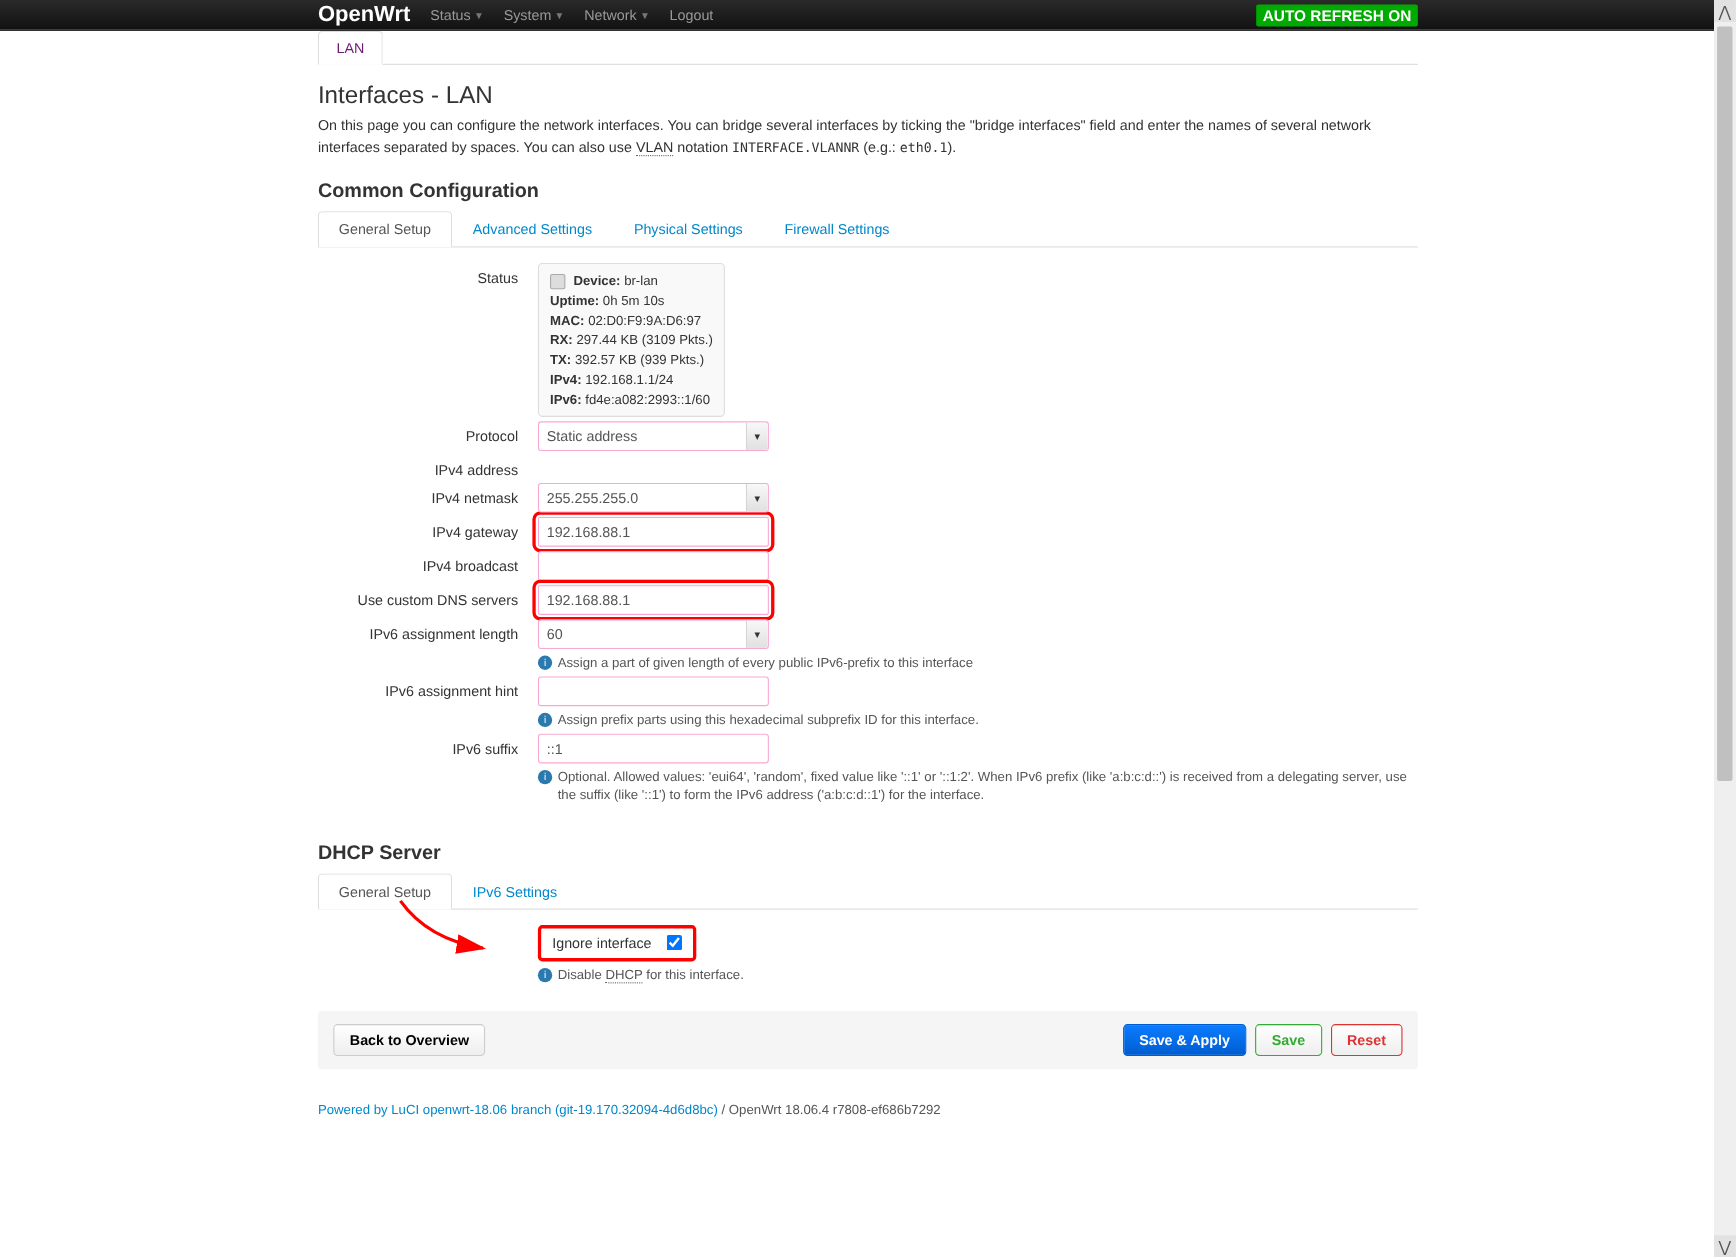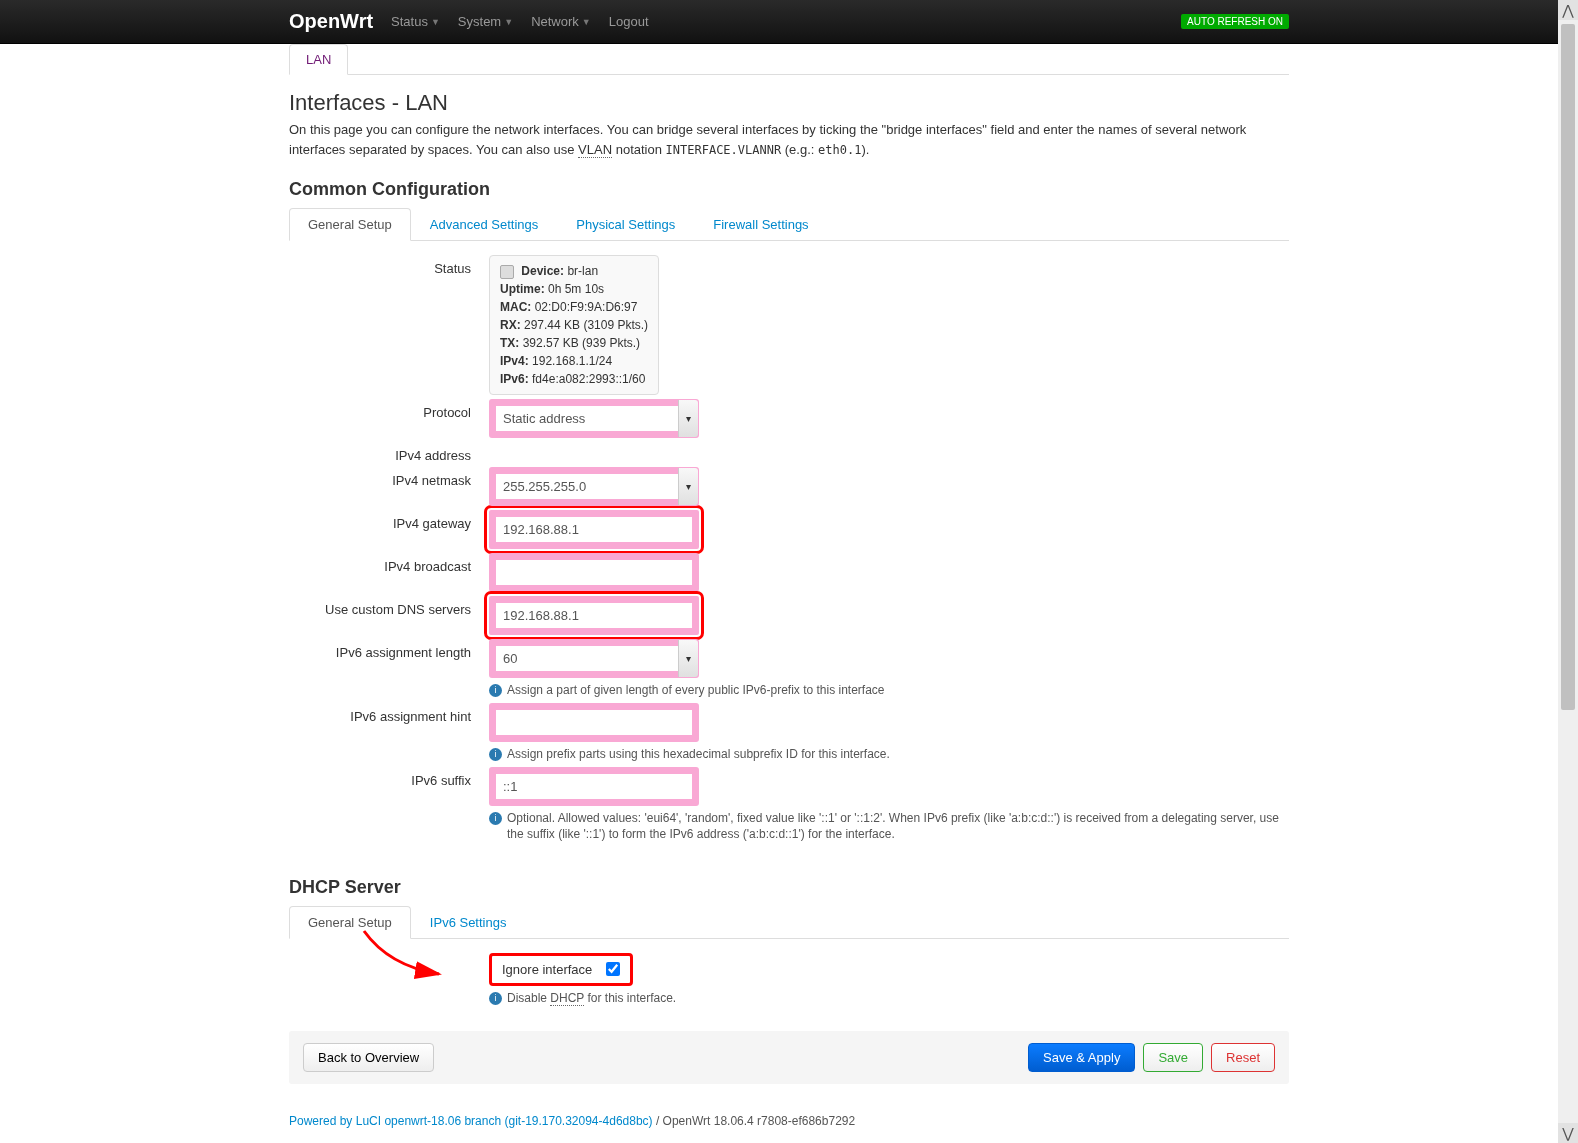--- a/index.html
+++ b/index.html
@@ -1,25 +1,25 @@
 <!DOCTYPE html>
 <html><head>
 <meta charset="utf-8">
 <style>
 * { box-sizing: border-box; margin: 0; padding: 0; }
 body { font-family: Arial, Helvetica, sans-serif; font-size: 13px; color: #333; background: #fff; }
 
 
-.navbar { background: #1b1b1b; background: linear-gradient(#2a2a2a, #111); height: 44px; display: flex; align-items: center; padding: 0 20px; border-bottom: 1px solid #000; }
+.navbar { background: #1b1b1b; background: linear-gradient(#2a2a2a, #111); height: 28px; display: flex; align-items: center; padding: 0 20px; border-bottom: 1px solid #000; }
 .nav-inner { width: 1000px; margin: 0 auto; display: flex; align-items: center; justify-content: space-between; }
 .nav-left { display: flex; align-items: center; gap: 18px; }
 .brand { color: #fff; font-size: 20px; font-weight: 600; }
 .nav-item { color: #999; font-size: 13px; cursor: pointer; display: flex; align-items: center; gap: 3px; }
 .caret { font-size: 9px; color: #777; }
-.refresh-badge { background: #0a0; color: #fff; font-size: 10px; font-weight: normal; padding: 2px 6px; border-radius: 2px; }
+.refresh-badge { background: #0a0; color: #fff; font-size: 14px; font-weight: bold; padding: 2px 6px; border-radius: 2px; }
 
 
 .container { width: 1000px; margin: 0 auto; padding: 0 0 40px 0; }
 
 
 .top-tab-row { border-bottom: 1px solid #ddd; margin-bottom: 15px; }
 .top-tab { display: inline-block; padding: 7px 16px; border: 1px solid #ddd; border-bottom: 1px solid #fff; border-radius: 4px 4px 0 0; color: #701a75; font-size: 13px; margin-bottom: -1px; background: #fff; }
 
 h2 { font-size: 22px; font-weight: 500; margin-bottom: 4px; }
 h3 { font-size: 18px; font-weight: 700; margin: 20px 0 8px 0; }
@@ -37,39 +37,39 @@
 .cbi-section { padding: 10px 0; }
 .cbi-value { display: flex; margin: 4px 0; align-items: flex-start; }
 .cbi-value-title { width: 200px; flex: 0 0 200px; text-align: right; padding: 6px 18px 0 0; color: #333; font-size: 13px; }
 .cbi-value-field { flex: 1; }
 
 
 .ifacebox { border: 1px solid #ddd; border-radius: 4px; background: #f9f9f9; padding: 6px 10px; display: inline-block; font-size: 12px; line-height: 1.5; }
 .ifacebox .iface-icon { display: inline-block; width: 14px; height: 14px; background: #ddd; border: 1px solid #aaa; vertical-align: middle; margin-right: 4px; border-radius: 2px; }
 
 
-.cbi-input, .cbi-select { border: 7px solid #f9a8d4; border-radius: 3px; padding: 5px 7px; font-size: 13px; width: 210px; background: #fff; color: #555; }
+.cbi-input, .cbi-select { border: 1px solid #f9a8d4; border-radius: 3px; padding: 5px 7px; font-size: 13px; width: 210px; background: #fff; color: #555; }
 .cbi-select-wrap { position: relative; display: inline-block; }
 .cbi-select-wrap .dd-btn { position: absolute; right: 1px; top: 1px; bottom: 1px; width: 20px; background: linear-gradient(#f8f8f8,#e0e0e0); border-left: 1px solid #ccc; border-radius: 0 3px 3px 0; display: flex; align-items: center; justify-content: center; font-size: 10px; }
 
 
 .hint { font-size: 12px; color: #555; margin-top: 4px; display: flex; align-items: flex-start; gap: 5px; line-height: 1.4; }
 .hint-icon { display: inline-block; width: 13px; height: 13px; background: #2a7ab0; border-radius: 50%; color: #fff; font-size: 9px; text-align: center; line-height: 13px; flex-shrink: 0; margin-top: 2px; }
 .hint abbr { border-bottom: 1px dotted #666; text-decoration: none; }
 
 
 .hl-red { outline: 3px solid #f00; outline-offset: 2px; border-radius: 2px; }
 .hl-red-box { border: 3px solid #f00; padding: 6px 10px; display: inline-flex; gap: 14px; border-radius: 4px; }
 
 
 .cbi-checkbox { width: 14px; height: 14px; }
 
 
 .page-actions { background: #f5f5f5; padding: 12px 14px; display: flex; justify-content: space-between; align-items: center; border-radius: 3px; margin-top: 10px; }
-.btn { border-radius: 4px; padding: 6px 14px; font-size: 13px; cursor: pointer; border: 1px solid #ccc; background: linear-gradient(#fff,#eee); }
+.btn { border-radius: 4px; padding: 6px 14px; font-size: 13px; cursor: pointer; border: 1px solid #ccc; background: linear-gradient(#fff,#eee); font-weight: bold; }
 .btn-primary { background: #0d6efd; background: linear-gradient(#0b7cff,#005dd0); color: #fff; border-color: #005dd0; }
 .btn-save { border-color: #3a3; color: #3a3; }
 .btn-reset { border-color: #d33; color: #d33; }
 .actions-right { display: flex; gap: 8px; }
 
 
 .footer { margin-top: 30px; font-size: 12px; color: #555; }
 .footer a { color: #08c; text-decoration: none; }
 
 

